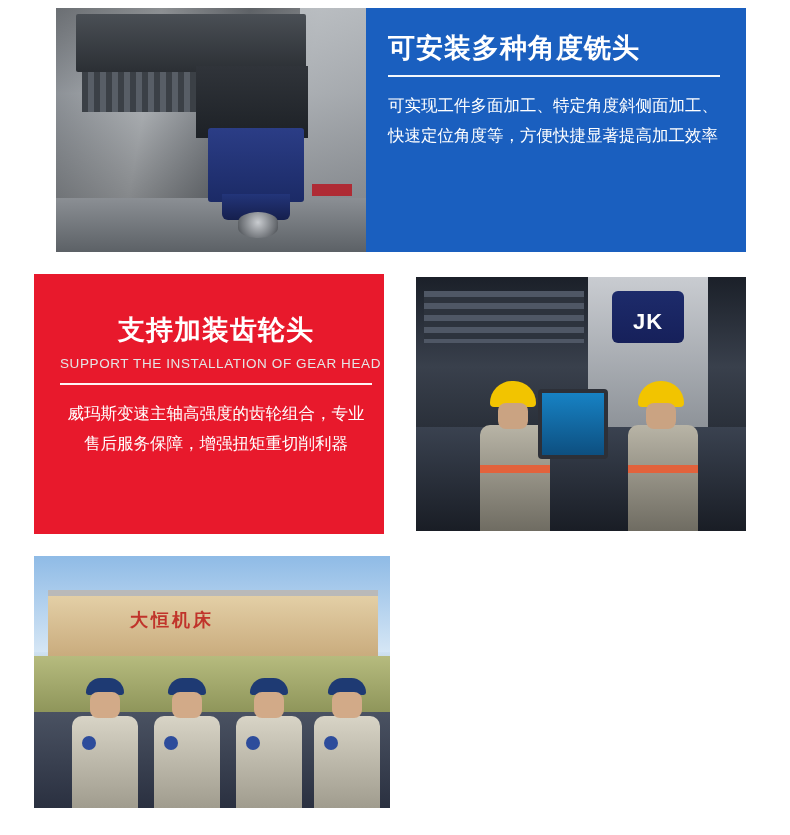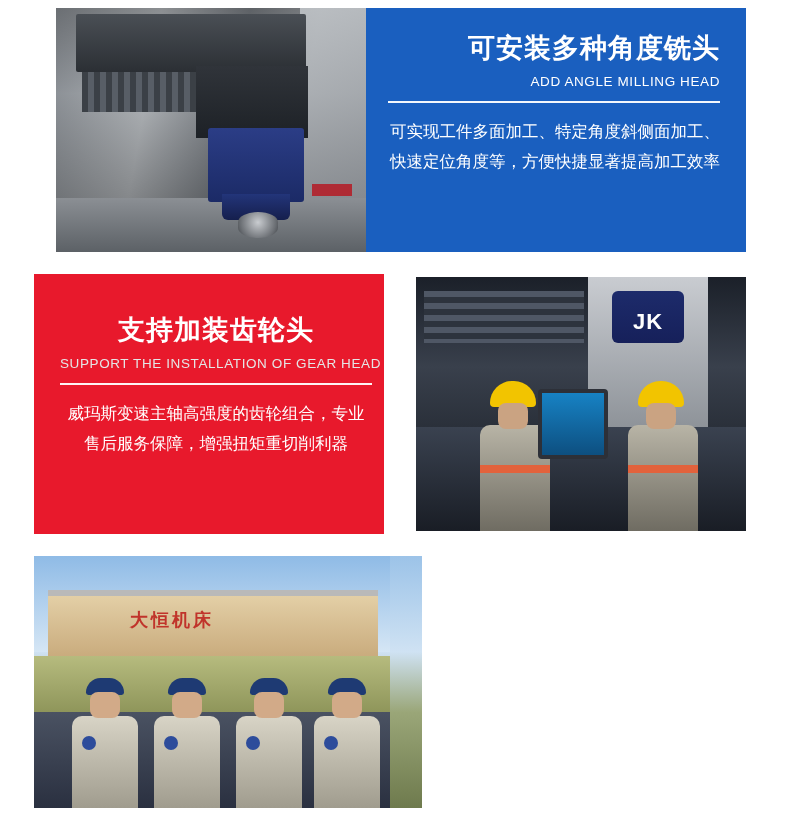--- a/index.html
+++ b/index.html
@@ -68,21 +68,21 @@
   }
 
   .blue .title-cn, .blue .title-en, .blue .body-cn { color: #ffffff; }
   .blue .divider { background: #ffffff; opacity: 0.95; }
 
   .red .title-cn { color: #ffffff; }
   .red .title-en { color: #e5e5e5; }
   .red .body-cn  { color: #ffffff; }
   .red .divider  { background: #ffffff; opacity: 0.95; }
 
-  .align-right { text-align: right; }
+  .align-right { }
   .align-left  { text-align: left; }
 
   
   #row1 { left: 56px; top: 8px; width: 690px; height: 244px; }
   #photo1 {
     width: 310px; height: 244px;
     background:
       linear-gradient(180deg, rgba(0,0,0,0.25), rgba(0,0,0,0.05) 35%, rgba(0,0,0,0.4)),
       linear-gradient(100deg, #8e9399 0%, #b9bdc1 30%, #7d8288 55%, #a5a9ad 75%, #6b7076 100%);
     flex: none;
@@ -191,21 +191,20 @@
     background:#e2623c;
   }
   #photo2 #w1 { left: 62px; }
   #photo2 #w2 { left: 210px; }
 
   
   #row3 { left: 34px; top: 556px; width: 712px; height: 252px; }
   #photo3 {
     width: 356px; height: 252px; flex:none;
     background: linear-gradient(180deg,#9cc3e8 0%, #cfe2f3 38%, #9aa678 62%, #6e7a4d 100%);
-    padding-left: 32px;
   }
   #photo3 .sky { position:absolute; left:0; top:0; width:356px; height:96px;
     background: linear-gradient(180deg,#8fbbe6,#d5e6f5); }
   #photo3 .bld {
     position:absolute; left:14px; top:34px; width:330px; height:68px;
     background: linear-gradient(180deg,#e3cfa6,#c6a778);
     border-top: 6px solid #b9b9b9;
   }
   #photo3 .bld-text {
     position:absolute; left:96px; top:52px; font-size:18px; font-weight:bold;
@@ -262,21 +261,20 @@
       <div class="m-floor"></div>
       <div class="m-red"></div>
       <div class="m-blue"></div>
       <div class="m-blue2"></div>
       <div class="m-chuck"></div>
     </div>
 
     <div class="panel blue" id="panel1">
       <div class="panel-inner align-right">
         <div class="title-cn">可安装多种角度铣头</div>
-        <div class="title-en">ADD ANGLE MILLING HEAD</div>
         <div class="divider"></div>
         <div class="body-cn">可实现工件多面加工、特定角度斜侧面加工、快速定位角度等，方便快捷显著提高加工效率</div>
       </div>
     </div>
 
   </div>
 
   <div class="row" id="row2">
 
     <div class="panel red" id="panel2">

